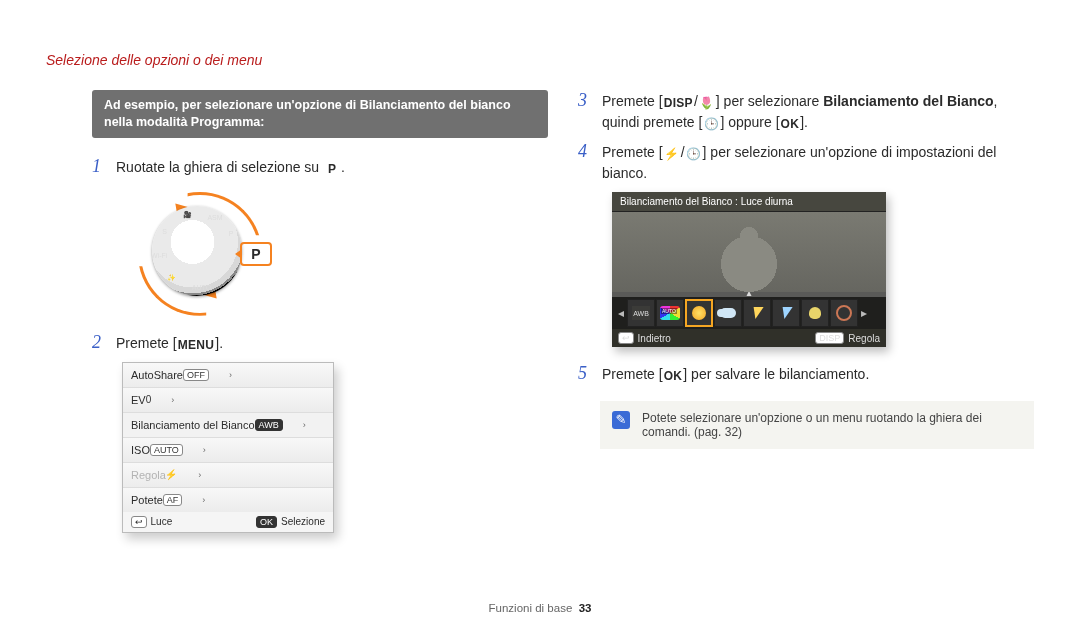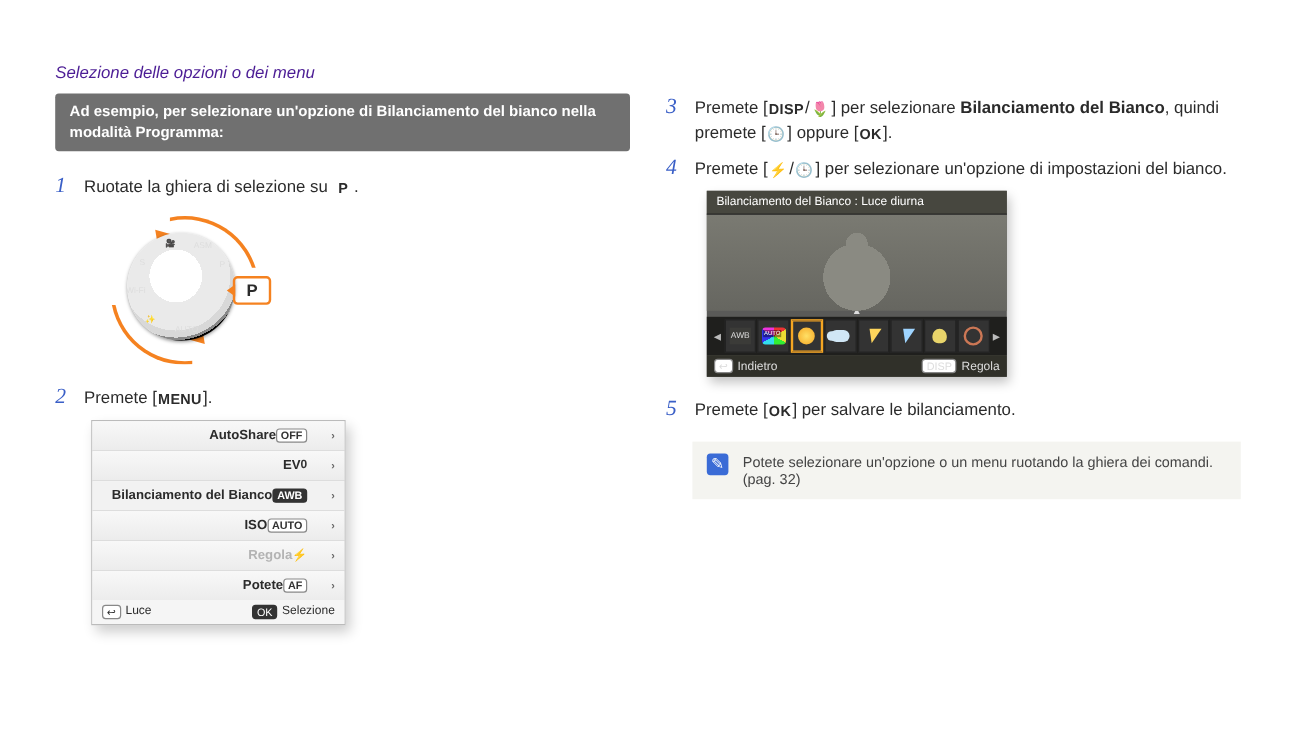--- a/index.html
+++ b/index.html
@@ -15,28 +15,29 @@
 }
 .page {
   padding: 52px 46px 0 46px;
   display: flex;
   flex-direction: column;
   height: 100%;
   box-sizing: border-box;
 }
 .breadcrumb {
   font-size: 14px;
-  color: #4c1d95;
-  margin-bottom: 10px;
+  color: #b91c1c;
+  margin-bottom: 22px;
   font-style: italic;
 }
 .columns {
   display: flex;
   flex: 1;
   gap: 30px;
+  margin-left: 46px;
 }
 .col { flex: 1; }
 .example-bar {
   background: #707070;
   color: #ffffff;
   font-size: 12.5px;
   font-weight: 600;
   padding: 7px 12px;
   border-radius: 3px;
   line-height: 1.35;
@@ -114,43 +115,42 @@
 
 .menu-list {
   width: 210px;
   margin-left: 30px;
   border: 1px solid #bbb;
   background:#fff;
   font-size:11px;
   box-shadow: 4px 6px 10px rgba(0,0,0,0.2);
 }
 .menu-list .row {
-  display:flex; align-items:center; justify-content:flex-end;
+  display:flex; align-items:center; justify-content:flex-start;
   height:24px; padding:0 8px;
   border-bottom:1px solid #ddd;
   background:linear-gradient(#f8f8f8,#ececec);
-  font-weight:bold;
 }
 .menu-list .row.sel { background:#f2f2f2; }
 .menu-list .row.disabled { color:#b3b3b3; }
 .menu-list .row .lbl { }
 .menu-list .row .val { display:flex; align-items:center; gap:20px; color:#333; font-size:10px;}
 .menu-list .row .chev { font-size:9px; color:#666; }
 .menu-list .footer {
   display:flex; justify-content:space-between; padding:4px 8px;
   background:#f5f5f5; font-size:10px;
 }
 .menu-list .footer .btn { display:flex; align-items:center; gap:4px; }
 .kcap {
   border:1px solid #888; border-radius:3px; padding:0 3px; font-size:9px; background:#fff;
 }
 .kcap.dark { background:#333; color:#fff; border-color:#333; }
 
 .wb-fig {
-  width:250px; margin-left:34px;
+  width:274px; margin-left:34px;
   background:#5a5a58;
   color:#fff;
   font-size:10px;
   box-shadow: 3px 5px 9px rgba(0,0,0,0.25);
 }
 .wb-fig .titlebar { padding:4px 8px; background:#47473f; font-size:10px; border-bottom:1px solid #222;}
 .wb-fig .preview {
   height:80px; background:linear-gradient(#7a7a72,#666660);
   position:relative;
 }
@@ -368,13 +368,16 @@
       </div>
 
       <div class="note">
         <div class="nicon">✎</div>
         <div>Potete selezionare un'opzione o un menu ruotando la ghiera dei comandi. (pag. 32)</div>
       </div>
 
     </div>
   </div>
 
+  <div class="page-footer">
+    <span>Funzioni di base</span>&nbsp;&nbsp;<span class="num">33</span>
+  </div>
 </div>
 
 </body></html>

